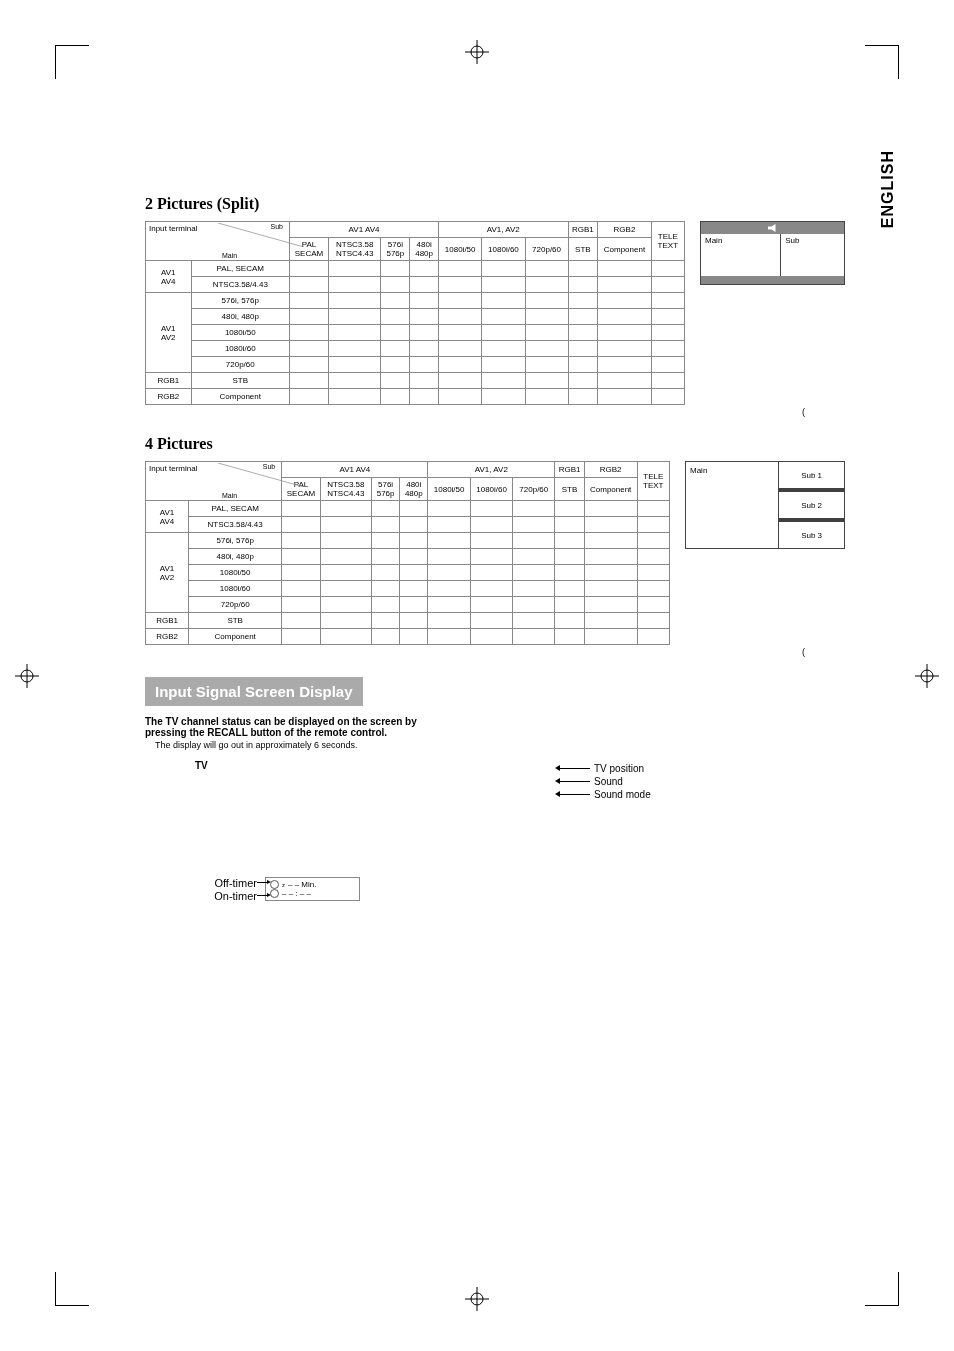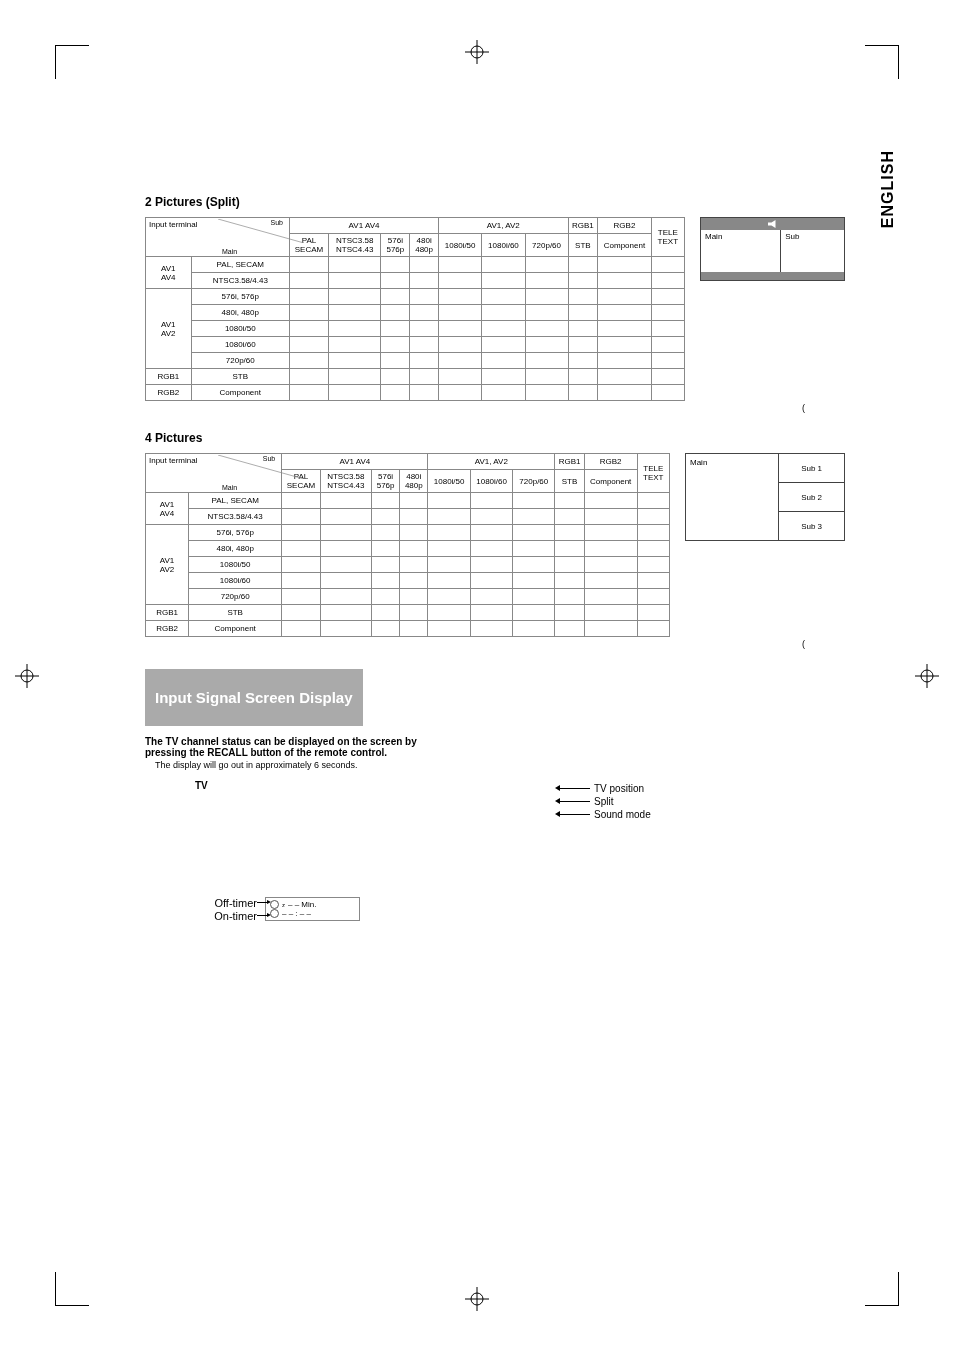--- a/index.html
+++ b/index.html
@@ -14,21 +14,21 @@
   .reg-top, .reg-bot { position: absolute; left: 50%; transform: translateX(-50%); width: 24px; height: 24px; }
   .reg-top { top: 40px; } .reg-bot { bottom: 40px; }
   .reg-left, .reg-right { position: absolute; top: 50%; transform: translateY(-50%); width: 24px; height: 24px; }
   .reg-left { left: 15px; } .reg-right { right: 15px; }
   .reg svg { width: 100%; height: 100%; }
 
   .side-lang { position: absolute; right: 75px; top: 150px; transform: rotate(-90deg); transform-origin: right top; font-weight: bold; font-size: 16px; letter-spacing: 1px; }
 
   .page { position: absolute; left: 145px; top: 195px; width: 700px; }
 
-  .heading { font-weight: bold; font-size: 12px; margin-bottom: 8px; }
+  .heading { font-weight: bold; font-size: 16px; margin-bottom: 8px; font-family: Liberation Serif, serif; }
 
   .tbl-row { display: flex; }
   table { border-collapse: collapse; }
   table td, table th { border: 1px solid #888; font-size: 8px; text-align: center; padding: 2px 3px; font-weight: normal; height: 16px; }
   .col-pal { width: 40px; }
   .col-ntsc { width: 55px; }
   .col-576i { width: 30px; }
   .col-480i { width: 30px; }
   .col-1080i50 { width: 45px; }
   .col-1080i60 { width: 45px; }
@@ -41,26 +41,26 @@
   .mini-main-sub .title-bar { background: #888; height: 12px; display: flex; align-items: center; justify-content: center; }
   .speaker-icon { width: 10px; height: 8px; background: #fff; clip-path: polygon(0 30%, 40% 30%, 80% 0, 80% 100%, 40% 70%, 0 70%); }
   .mini-main-sub .body { display: flex; }
   .mini-main-sub .body .left { flex: 1.3; border-right: 1px solid #444; padding: 2px 4px; height: 42px; font-size: 8px; }
   .mini-main-sub .body .right { flex: 1; padding: 2px 4px; font-size: 8px; }
   .mini-main-sub .footer { background: #888; height: 8px; }
 
   .mini4 { display: flex; border: 1px solid #444; width: 160px; }
   .mini4 .main4 { flex: 1.3; border-right: 1px solid #444; font-size: 8px; padding: 4px; height: 86px; }
   .mini4 .subs { flex: 1; display: flex; flex-direction: column; }
-  .mini4 .subs div { flex: 1; border-bottom: 1px solid #404040; font-size: 8px; display: flex; align-items: center; justify-content: center; }
+  .mini4 .subs div { flex: 1; border-bottom: 4px solid #404040; font-size: 8px; display: flex; align-items: center; justify-content: center; }
   .mini4 .subs div:last-child { border-bottom: none; }
 
   .paren { text-align: right; font-size: 9px; padding-right: 40px; margin-top: 2px; }
 
-  .bar-heading { background: #aaa; color: #fff; font-weight: bold; font-size: 15px; padding: 20px 10px; display: inline-block; margin-top: 20px; margin-bottom: 10px; }
+  .bar-heading { background: #aaa; color: #fff; font-weight: bold; font-size: 15px; padding: 6px 10px; display: inline-block; margin-top: 20px; margin-bottom: 10px; }
 
   .diagram { position: relative; margin-left: 50px; margin-top: 10px; width: 500px; height: 170px; }
   .tv-box { position: absolute; left: 70px; top: 0; width: 290px; height: 100px; border: 1px solid #000; }
   .tv-label { position: absolute; left: 0px; top: 0px; font-weight: bold; font-size: 10px; }
   .pos-box { position: absolute; right: 5px; top: 5px; border: 1px solid #888; padding: 2px 5px; font-size: 8px; width:42px; text-align:center;}
   .arrow-set { position: absolute; left: 365px; top: 3px; font-size: 10px; }
   .arrow-set div { margin-bottom: 2px; display:flex; align-items:center;}
   .arrow-set .aline { width:30px; height:1px; background:#000; margin-right:4px; position:relative;}
   .arrow-set .aline::before { content:''; position:absolute; left:-5px; top:-3px; border-right:5px solid #000; border-top:3.5px solid transparent; border-bottom:3.5px solid transparent;}
   .tri-down { position:absolute; right:45px; top:28px; width:0;height:0; border-left:5px solid transparent; border-right:5px solid transparent; border-top:8px solid #000;}
@@ -471,21 +471,21 @@
 
   <div class="diagram">
     <span class="tv-label">TV</span>
     <div class="arrow-set">
       <div>
           <span class="aline"></span>
           <span>TV position</span>
         </div>
       <div>
           <span class="aline"></span>
-          <span>Split</span>
+          <span>Sound</span>
         </div>
       <div>
           <span class="aline"></span>
           <span>Sound mode</span>
         </div>
     </div>
     <div class="timer-block">
       <div class="timer-labels">
         <div>Off-timer</div>
         <div>On-timer</div>

